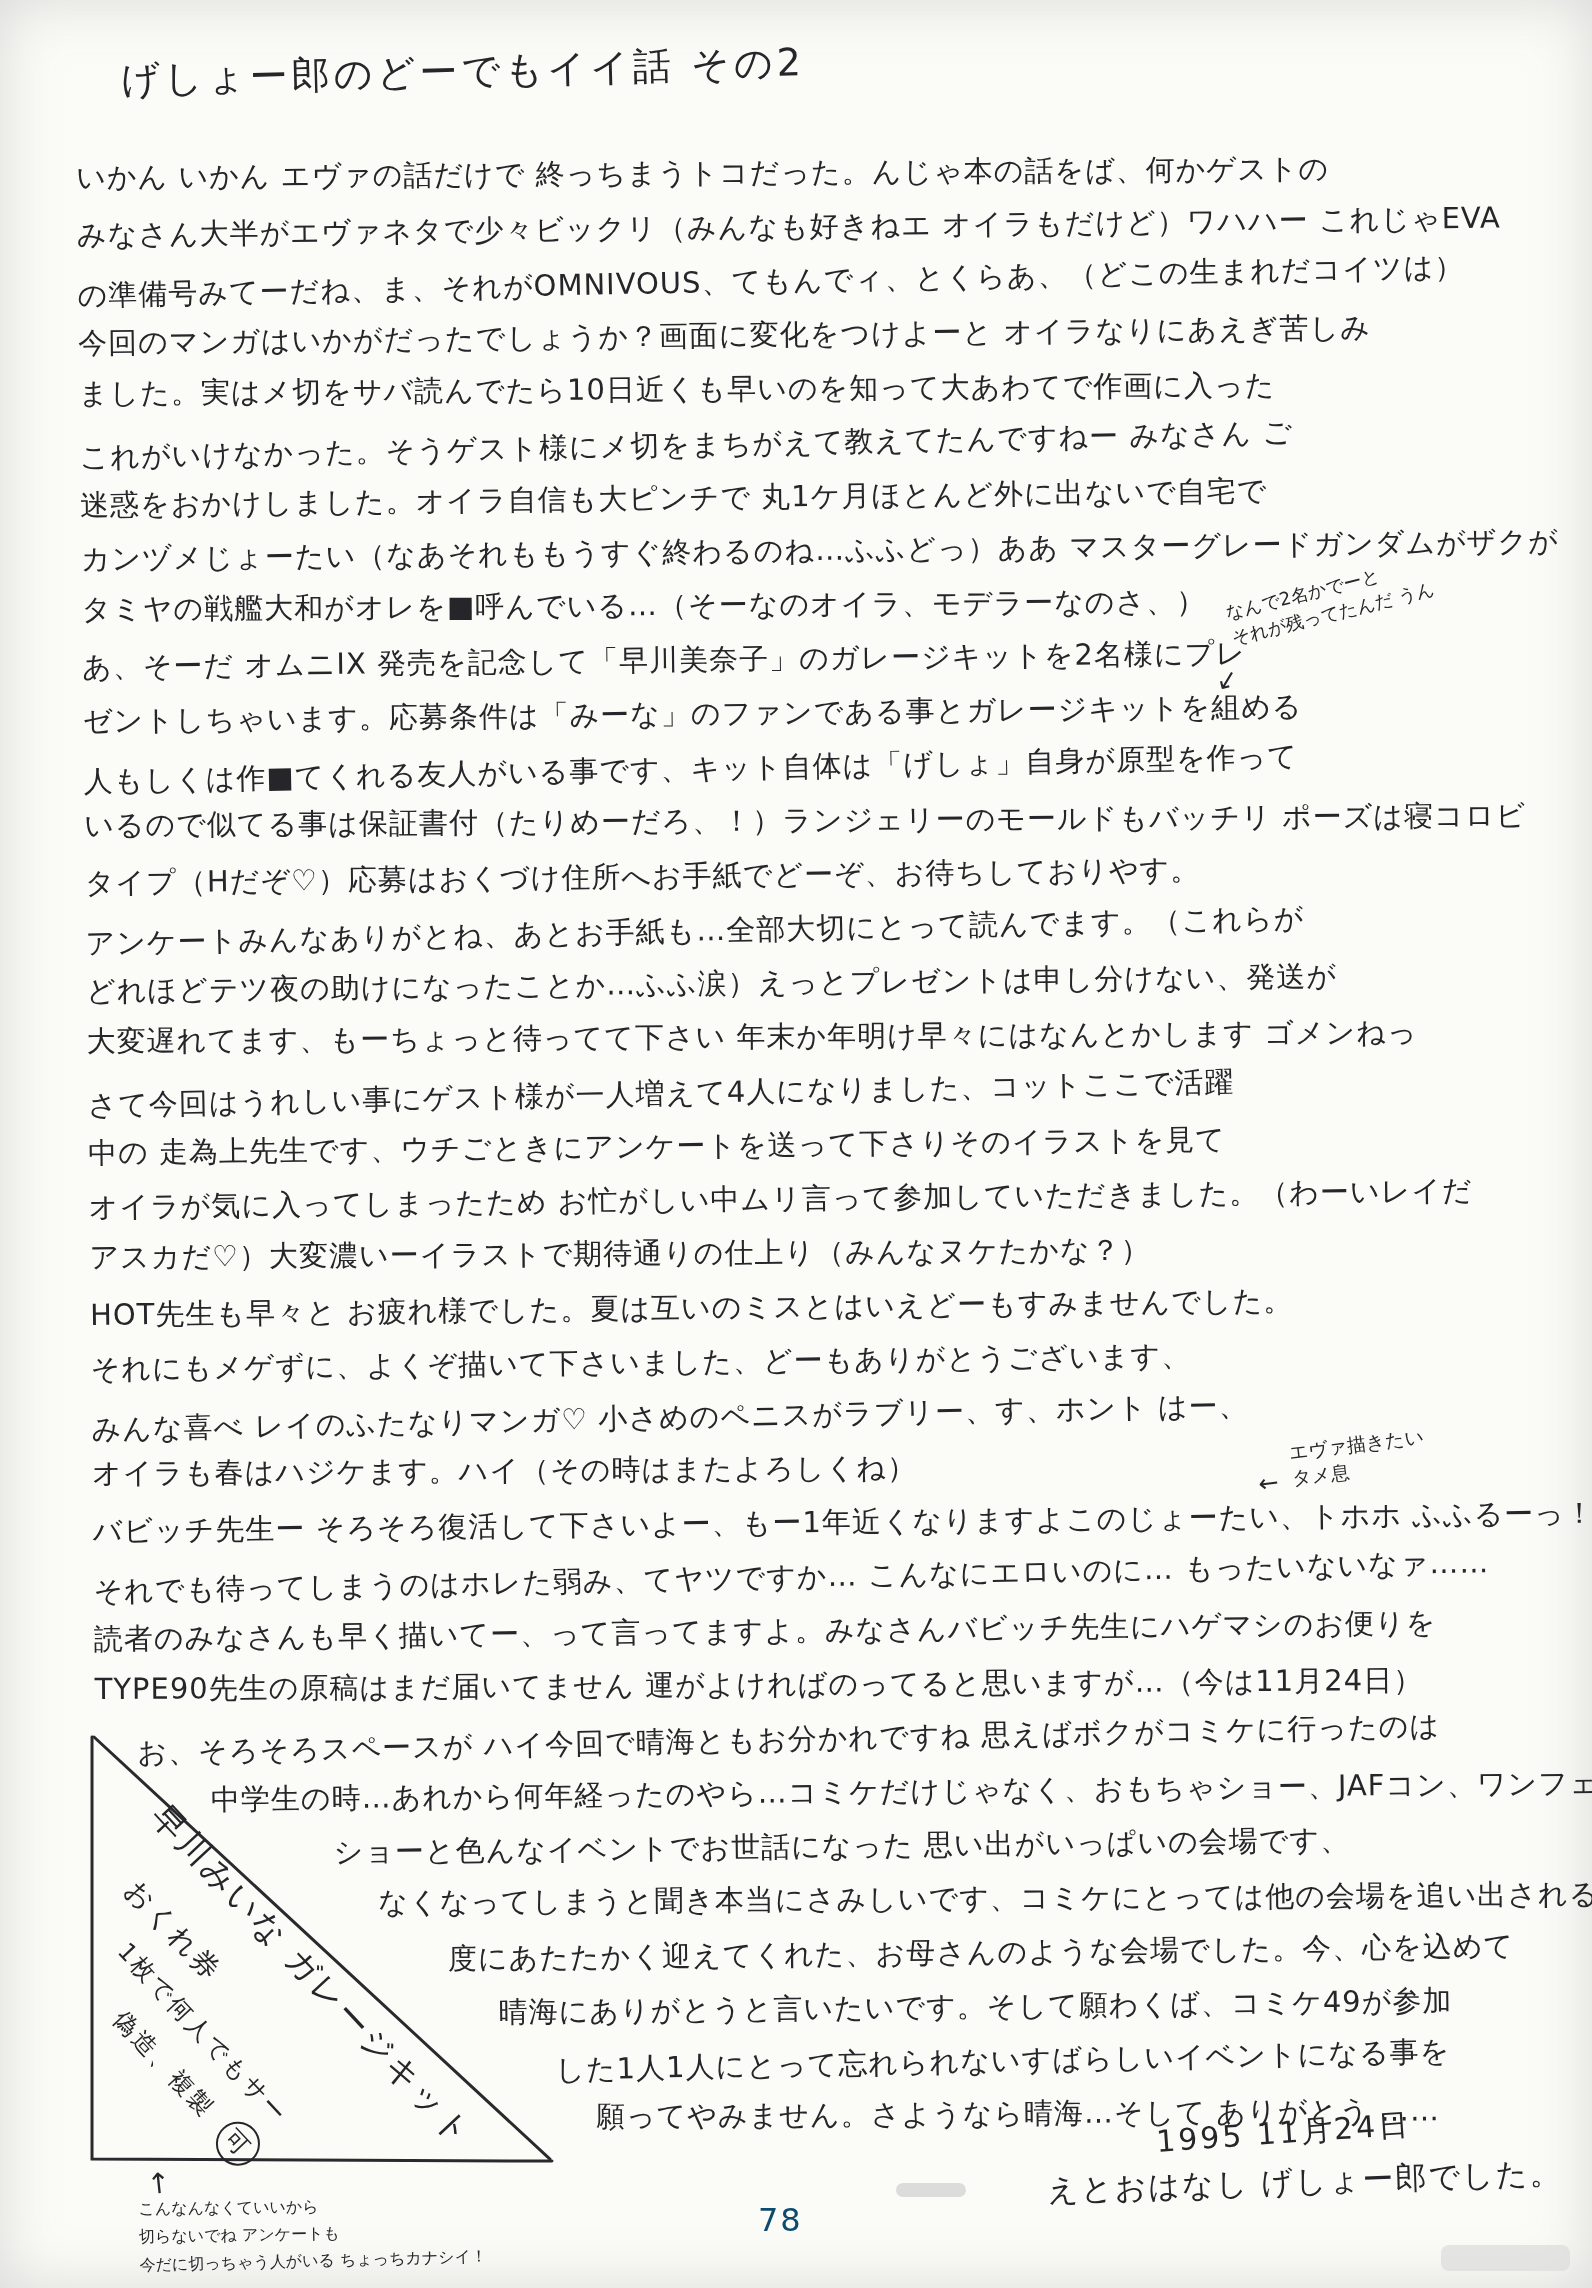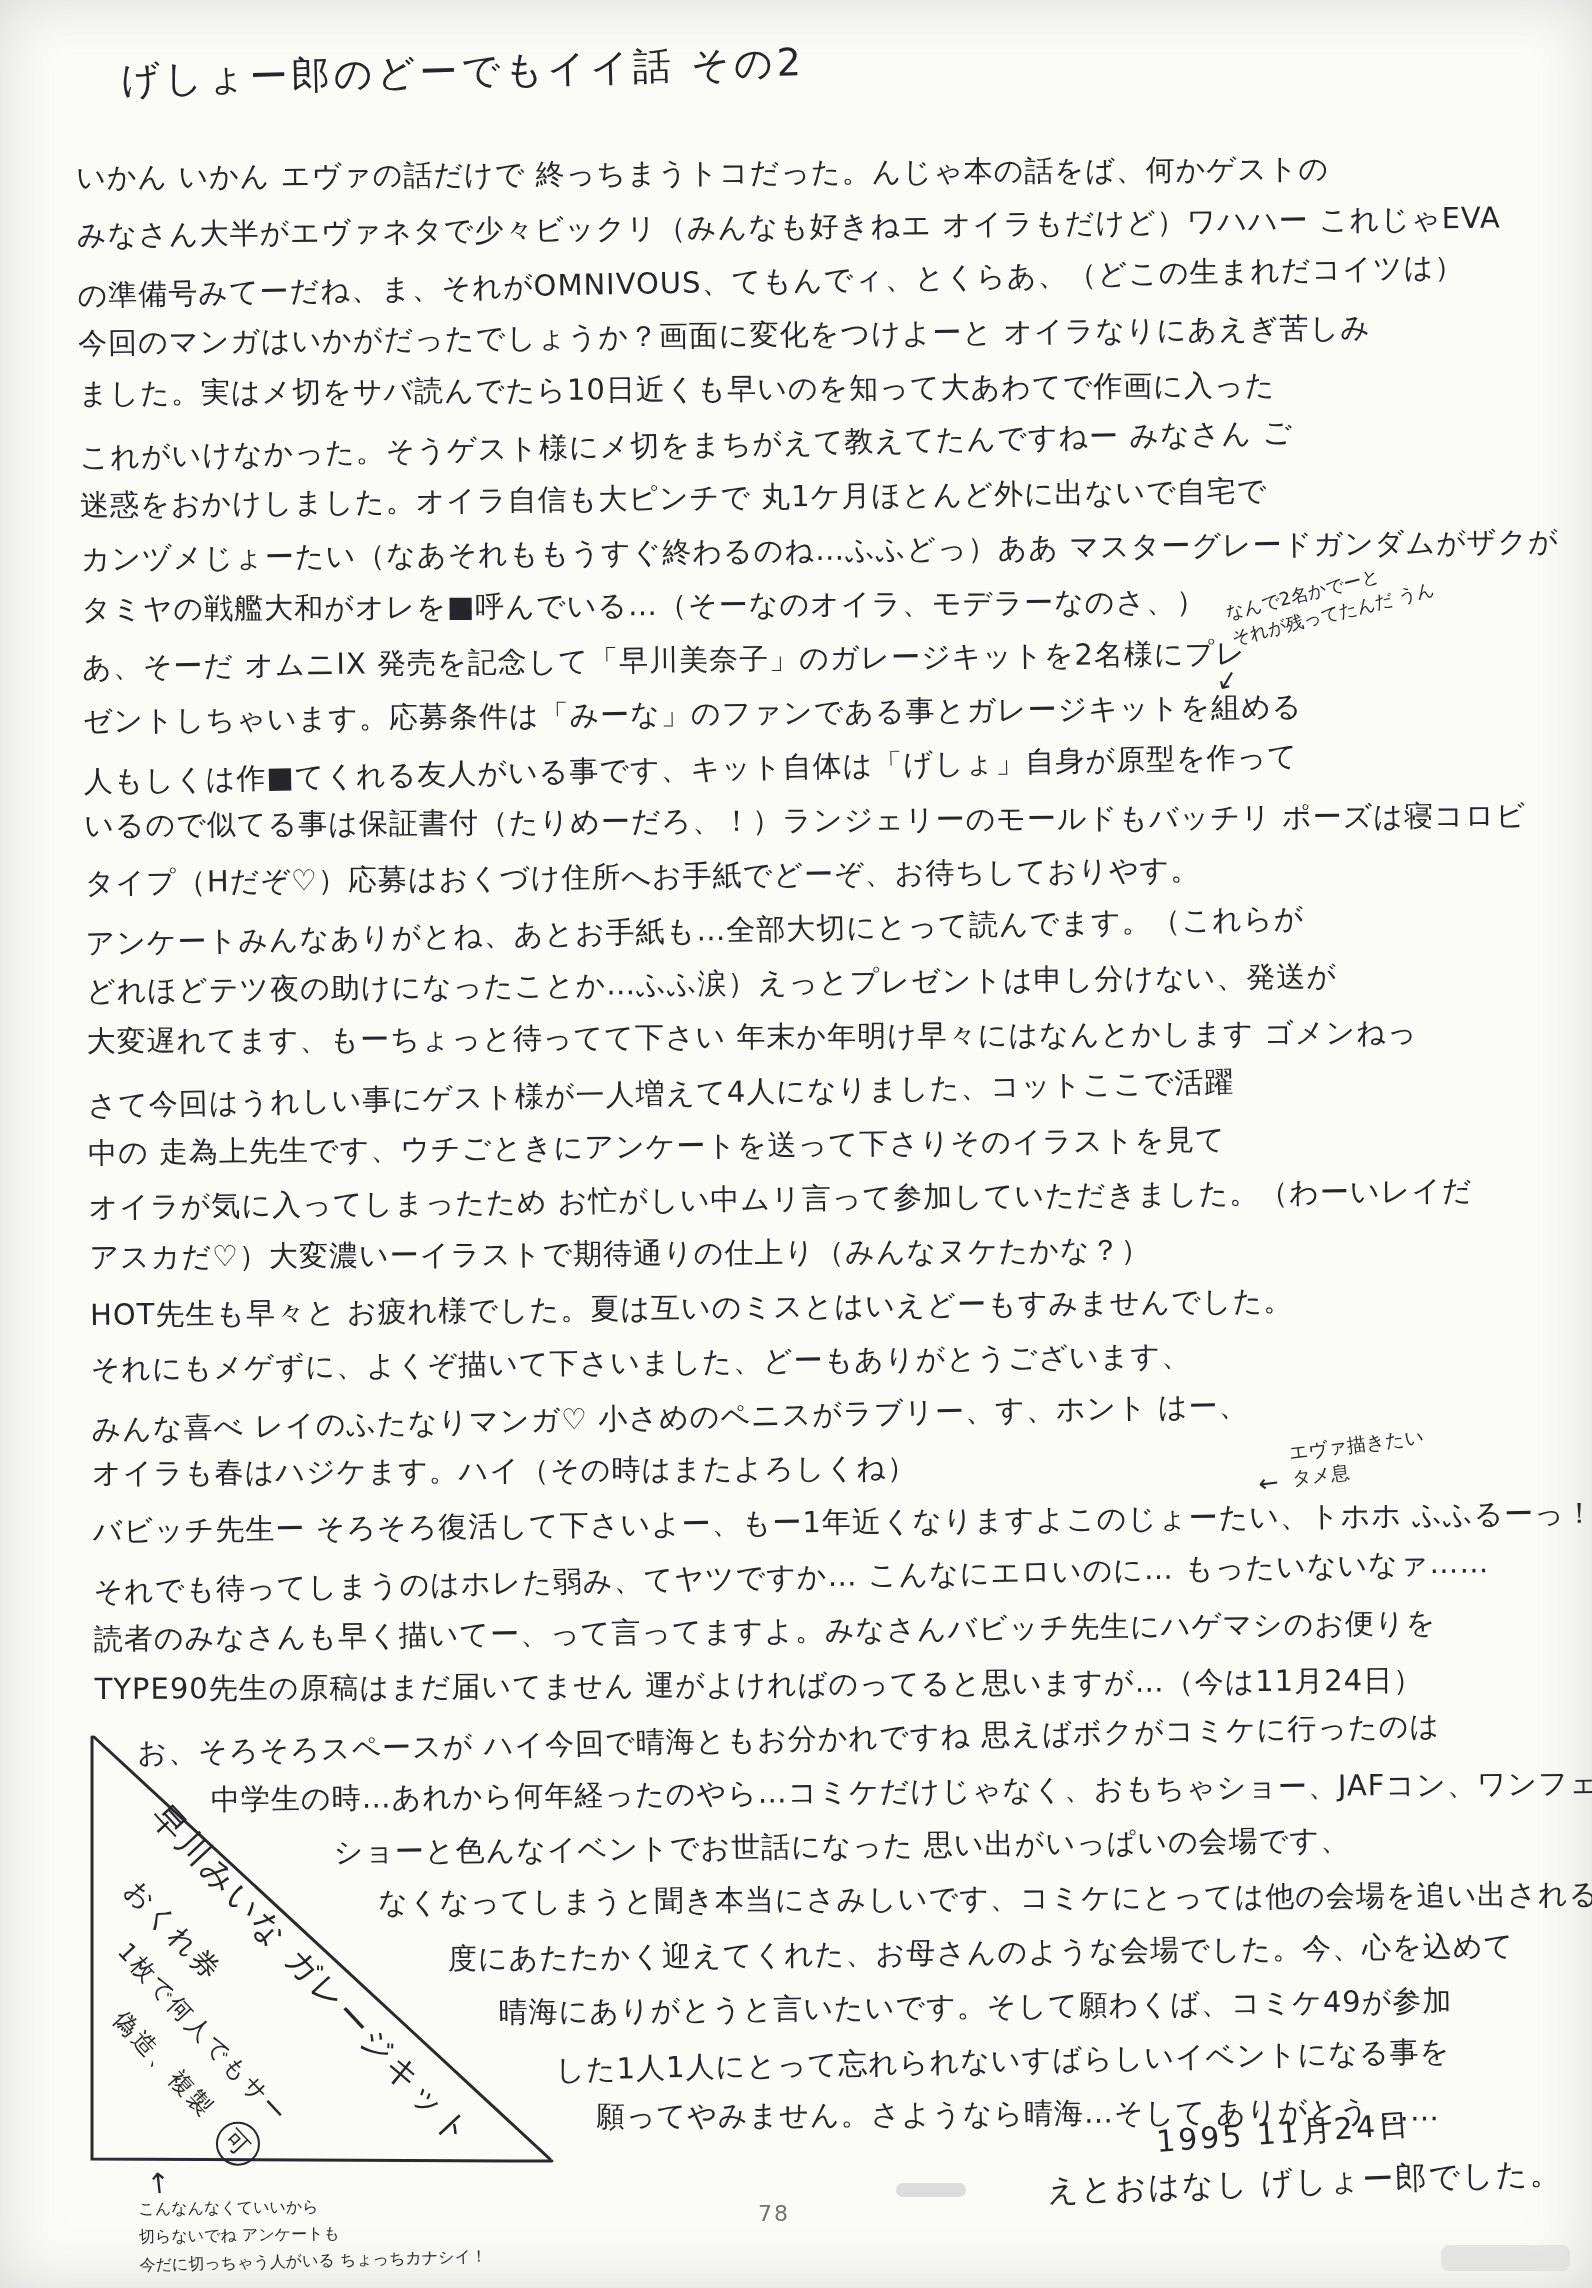--- a/index.html
+++ b/index.html
@@ -51,21 +51,21 @@
   .ct2{left:62px;top:139px;font-size:28px;}
   .ct3{left:52px;top:203px;font-size:24px;}
   .ct4{left:52px;top:267px;font-size:24px;}
   .circled{display:inline-block;border:2px solid #26262a;border-radius:50%;
            width:40px;height:40px;line-height:40px;text-align:center;margin-left:8px;}
   .coupon-arrow{position:absolute;left:147px;top:2167px;font-size:28px;transform:rotate(-6deg);}
   .coupon-notes{position:absolute;left:139px;top:2193px;font-size:16px;line-height:27px;transform:rotate(-1deg);}
   .coupon-notes .line{height:27px;line-height:27px;font-size:16px;letter-spacing:0;}
   .date{position:absolute;left:1156px;top:2113px;font-size:30px;letter-spacing:3px;transform:rotate(-4deg);white-space:nowrap;}
   .signoff{position:absolute;left:1047px;top:2161px;font-size:31px;letter-spacing:2px;transform:rotate(-2deg);white-space:nowrap;}
-  .pageno{position:absolute;left:758px;top:2201px;font-size:22px;color:#737373;letter-spacing:2px;}
+  .pageno{position:absolute;left:758px;top:2201px;font-size:32px;color:#0c4a6e;letter-spacing:2px;}
   .smudge{position:absolute;background:#dcdcda;border-radius:8px;}
   .sm1{left:896px;top:2183px;width:70px;height:14px;}
   .sm2{left:1441px;top:2245px;width:129px;height:26px;opacity:.7;}
 </style>
 </head>
 <body>
 
 <div class="page">
 
   <div class="title hw">げしょー郎のどーでもイイ話 その2</div>

